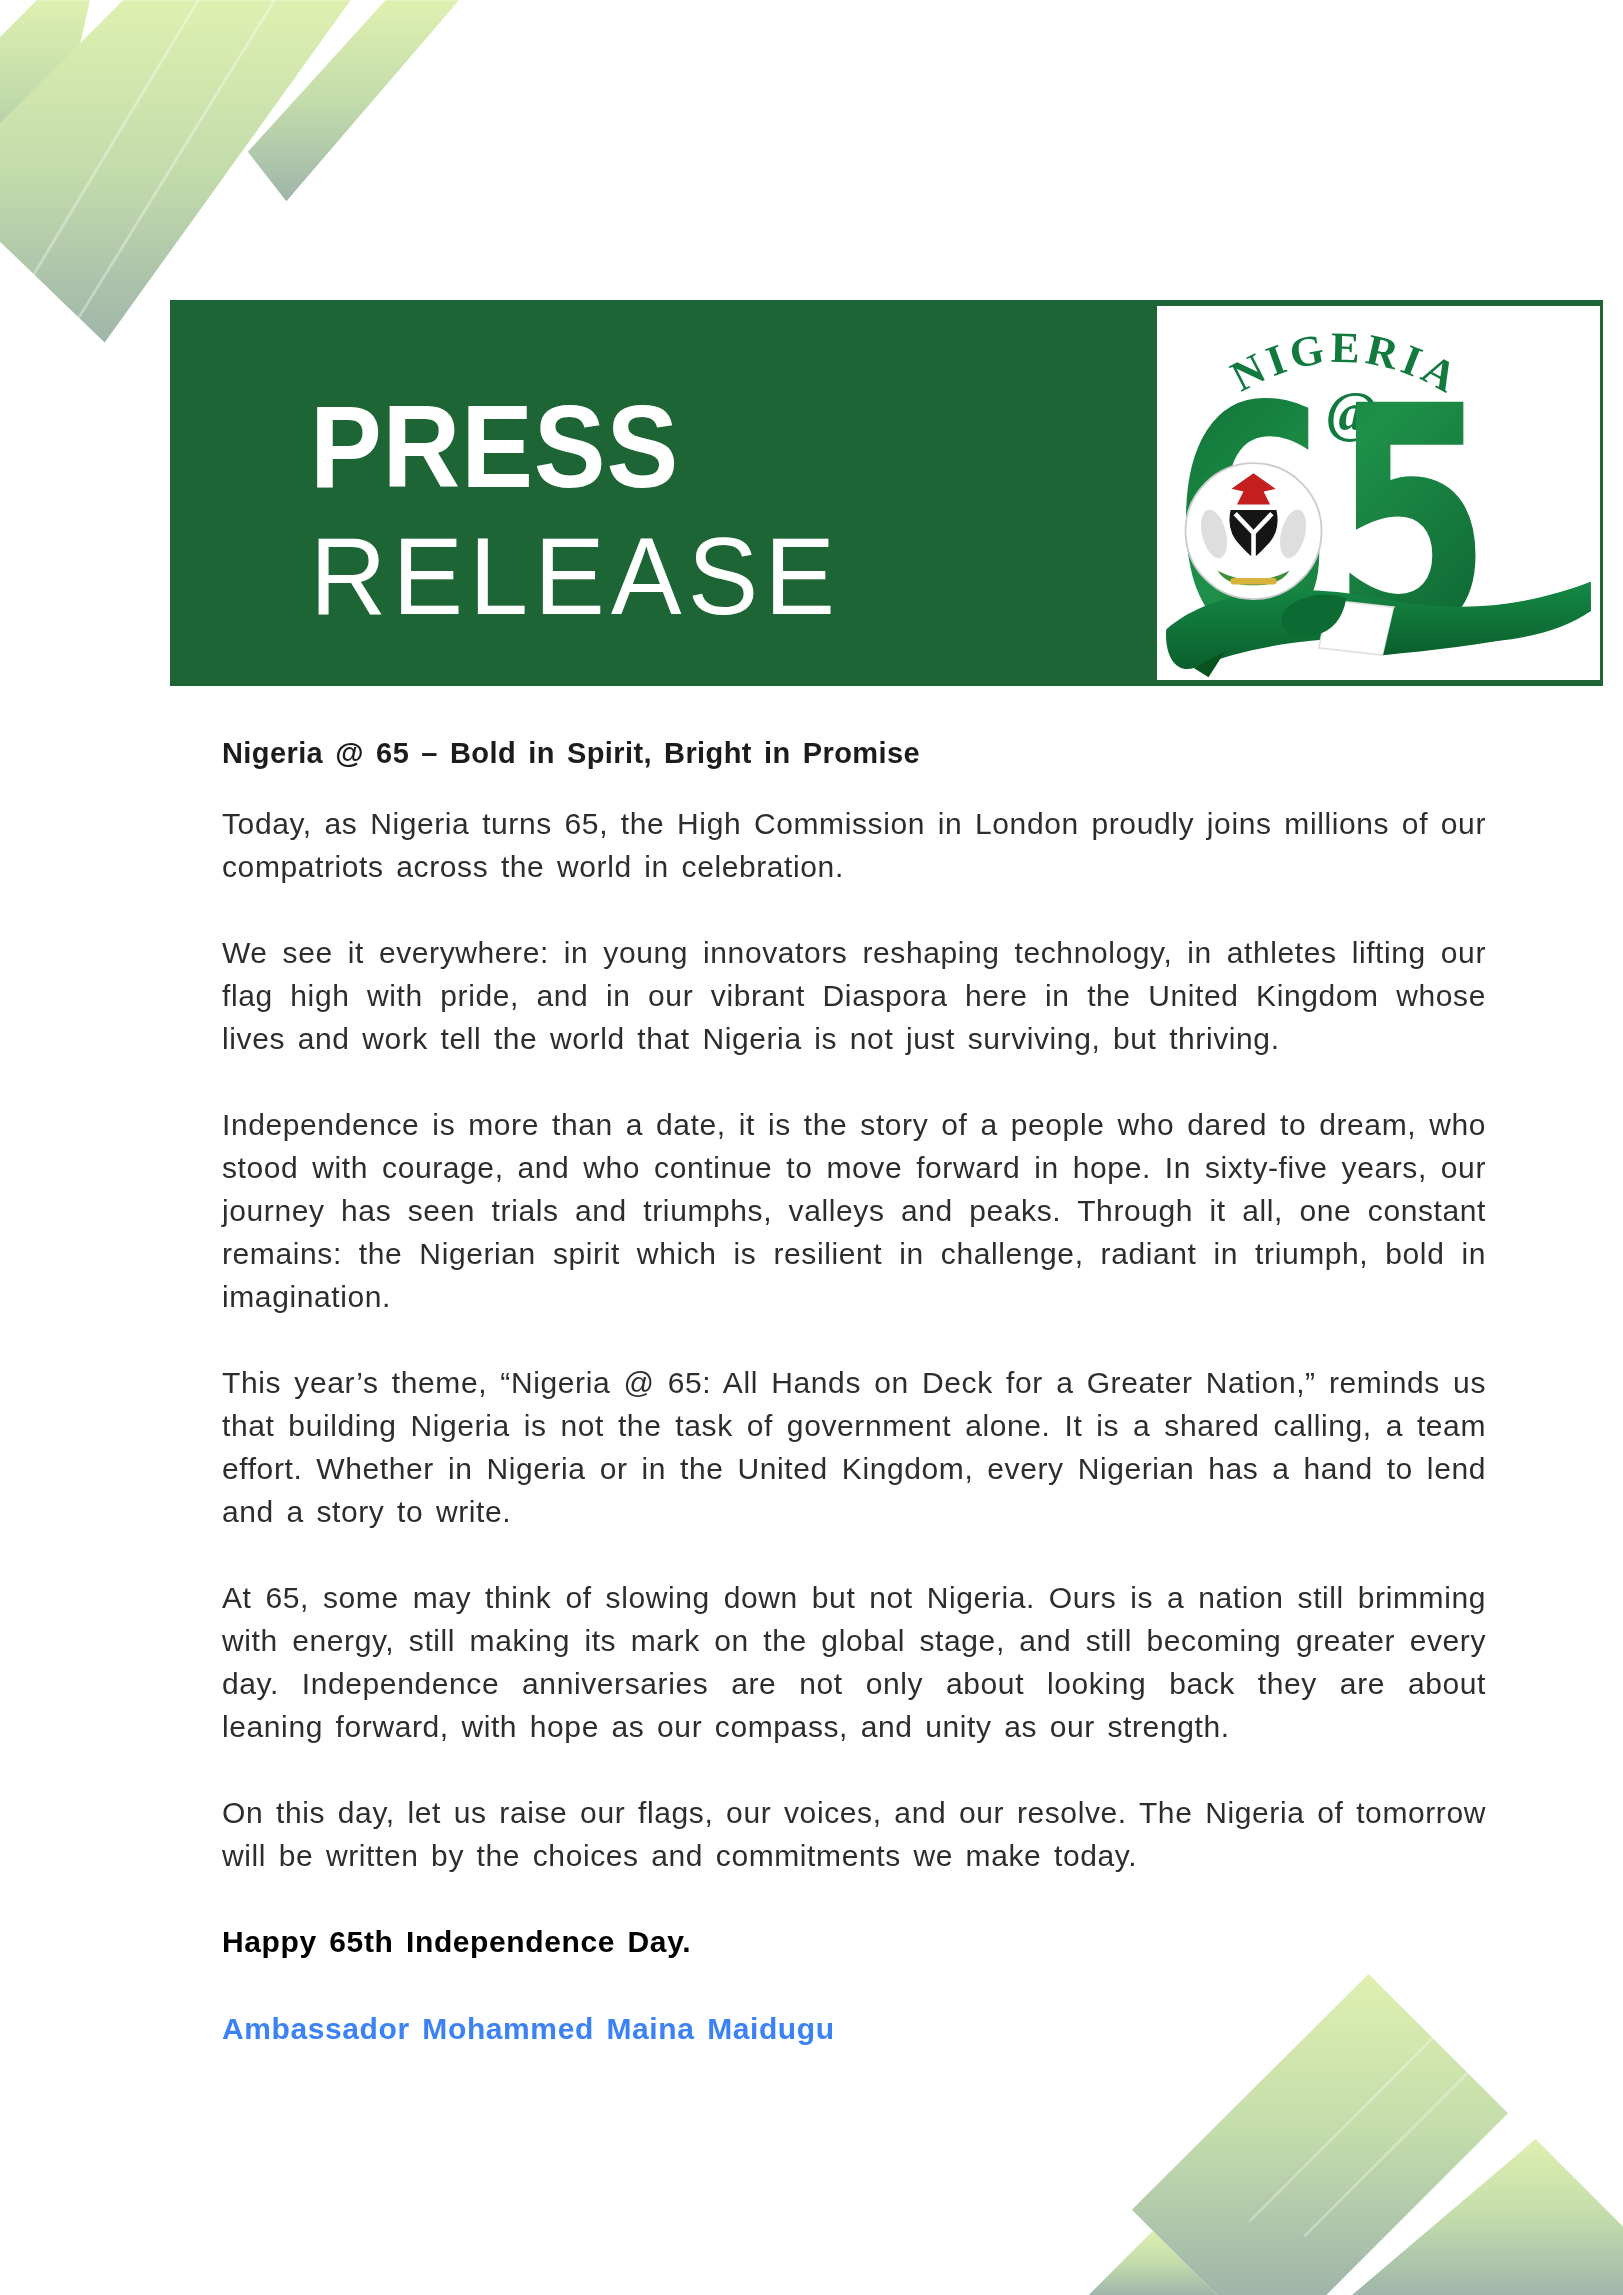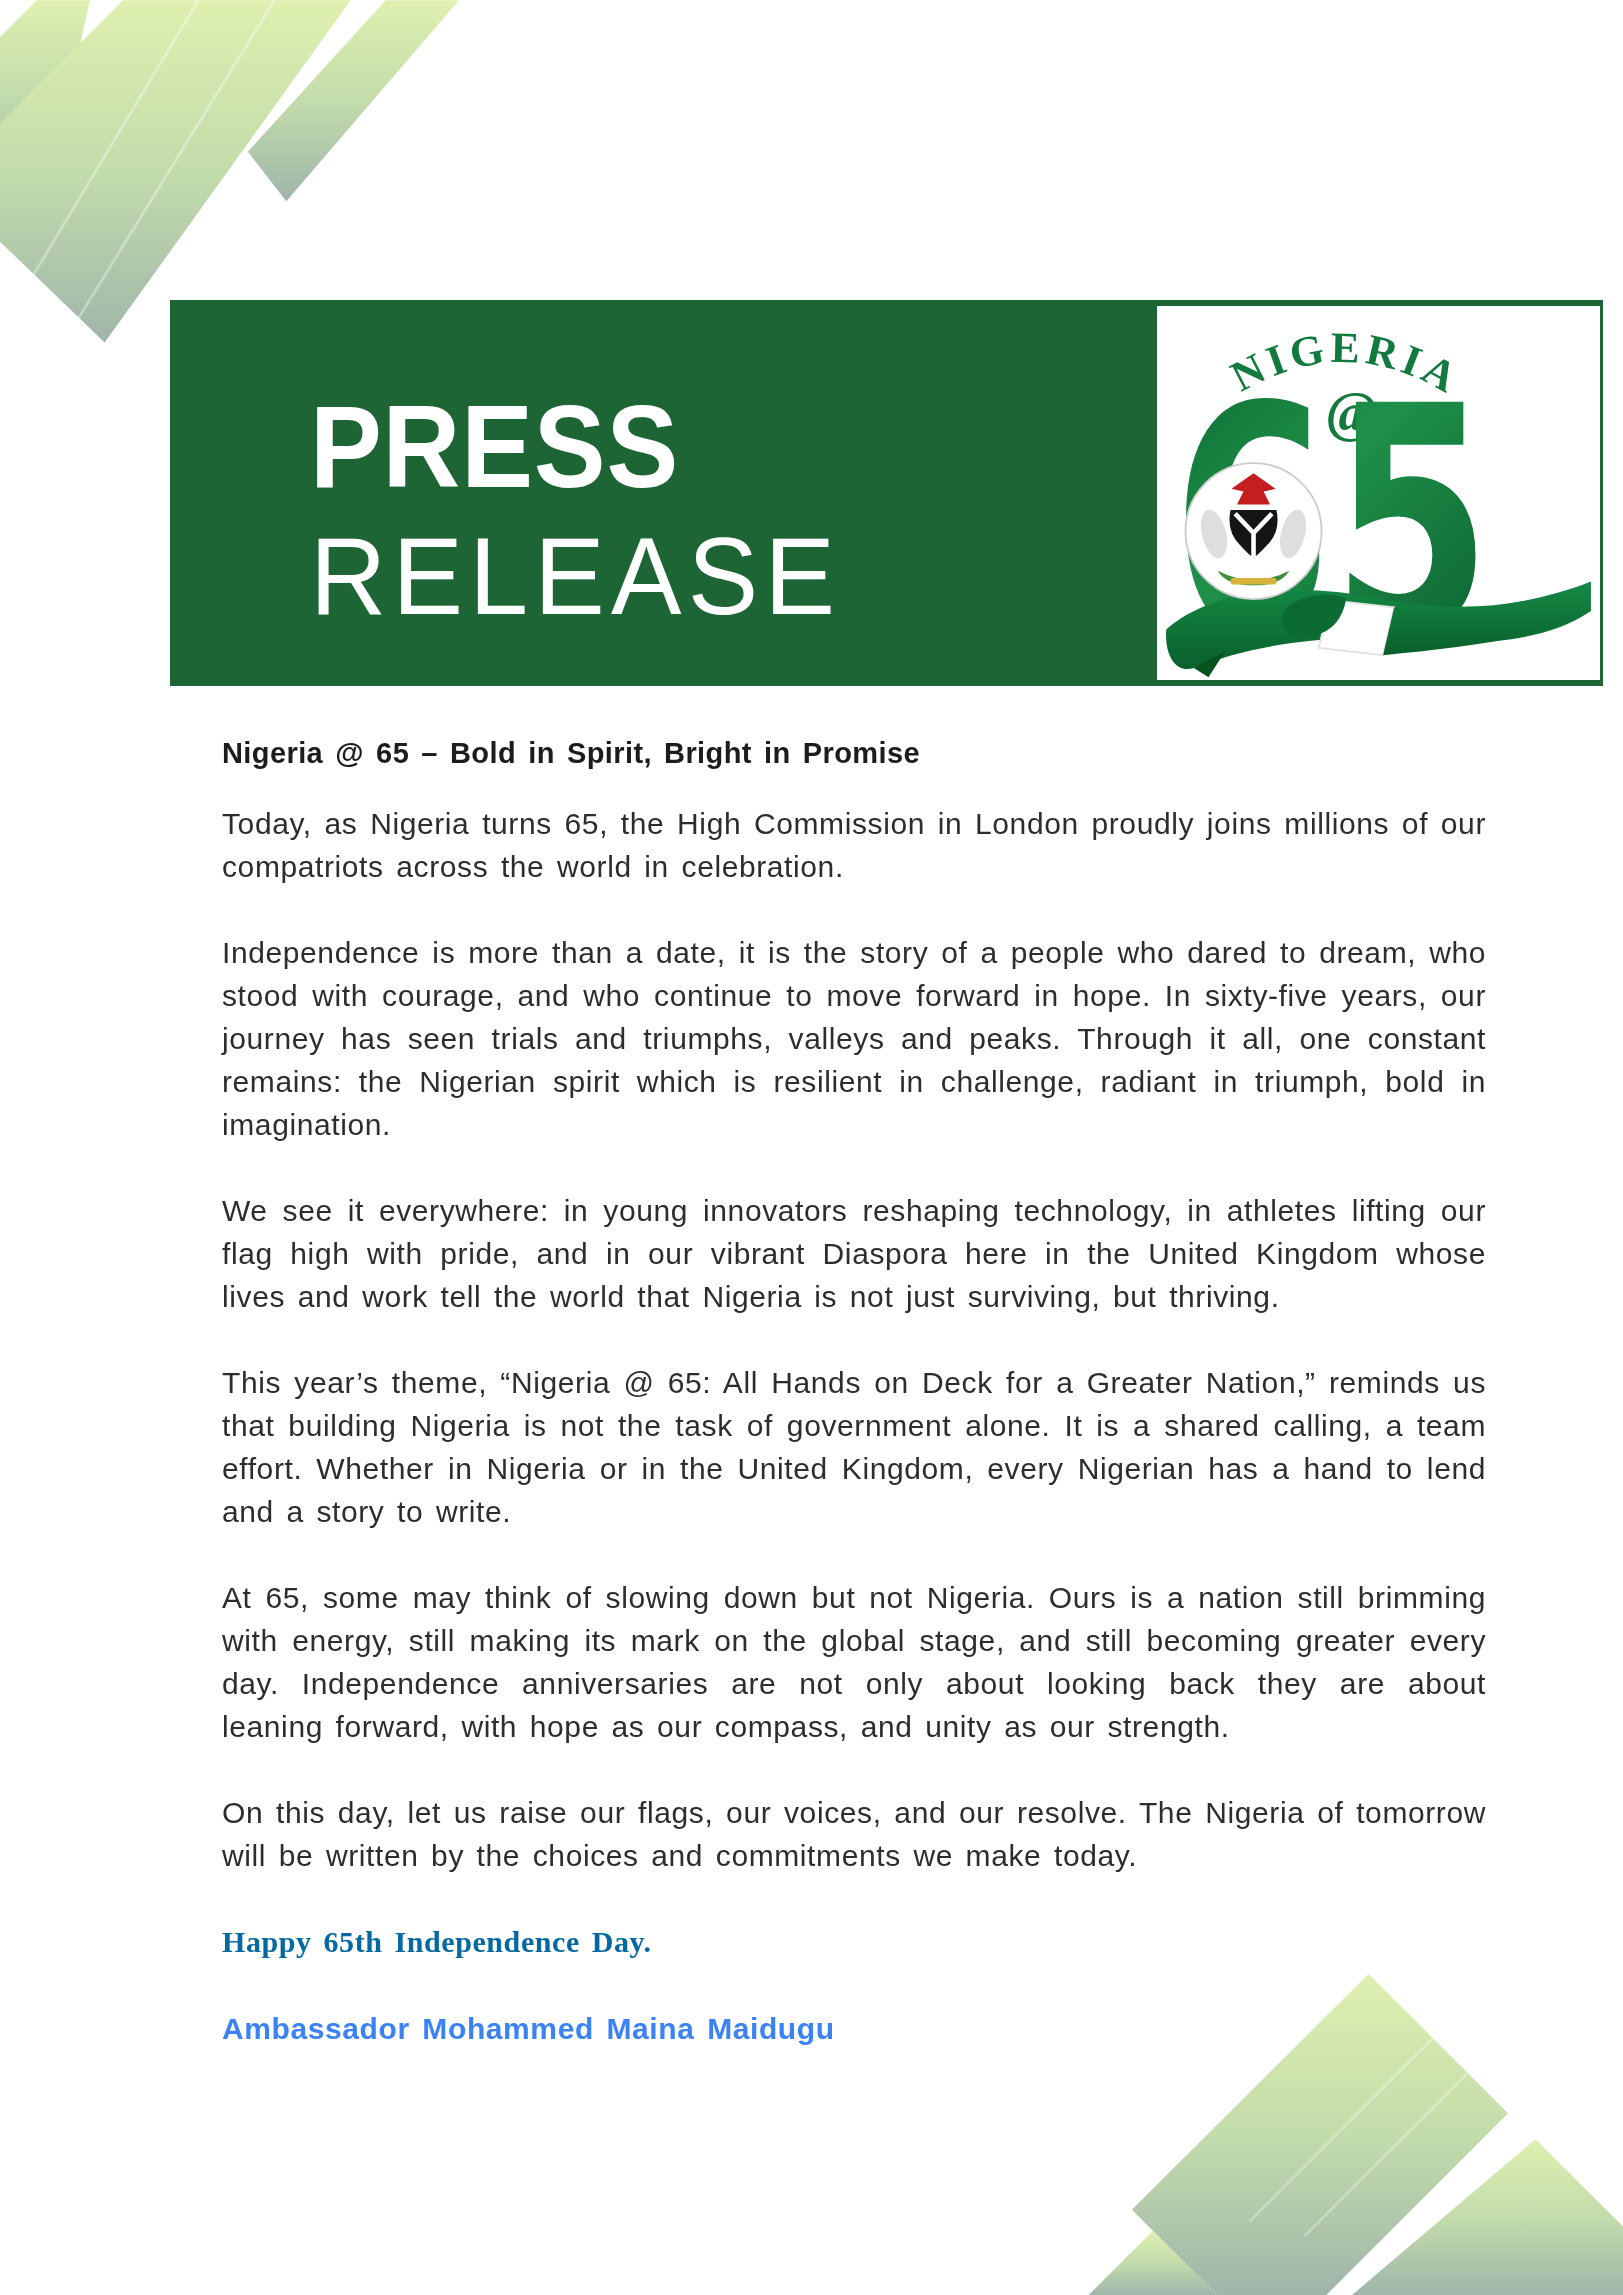--- a/index.html
+++ b/index.html
@@ -40,23 +40,22 @@
     color:#2d2d2d; font-size:30px; line-height:43px;
     letter-spacing:0.6px; word-spacing:3.7px; text-align:justify;
   }
   .article .title {
     font-size:29px; font-weight:bold; color:#1c1c1c;
     margin:0 0 28.5px 0; line-height:40px; text-align:left;
     letter-spacing:0.4px;
   }
   .article p { margin:0 0 43px 0; }
   .closing {
-    font-weight:bold; color:#0369a1; text-align:left;
+    font-weight:bold; color:#000000; text-align:left;
     margin:0 0 43px 0 !important;
-    font-family:Liberation Serif, serif;
   }
   .signature { line-height:46px; font-weight:bold; color:#3b82f6; text-align:left; }
 </style>
 </head>
 <body>
 
 <div class="page">
 
   <svg class="corner-svg corner-tl" width="514" height="386" viewBox="0 0 560 420">
     <defs>
@@ -129,22 +128,22 @@
           <path d="M66 288 q39 20 78 0 q-9 16 -39 16 t-39 -16 Z" fill="#3f8f3a"></path>
           <rect x="80" y="296" width="50" height="7" rx="3" fill="#d8b33c"></rect>
         </g>
       </svg>
     </div>
   </div>
 
   <div class="article">
     <h1 class="title">Nigeria @ 65 – Bold in Spirit, Bright in Promise</h1>
     <p>Today, as Nigeria turns 65, the High Commission in London proudly joins millions of our compatriots across the world in celebration.</p>
+    <p>We see it everywhere: in young innovators reshaping technology, in athletes lifting our flag high with pride, and in our vibrant Diaspora here in the United Kingdom whose lives and work tell the world that Nigeria is not just surviving, but thriving.</p>
     <p>Independence is more than a date, it is the story of a people who dared to dream, who stood with courage, and who continue to move forward in hope. In sixty-five years, our journey has seen trials and triumphs, valleys and peaks. Through it all, one constant remains: the Nigerian spirit which is resilient in challenge, radiant in triumph, bold in imagination.</p>
-    <p>We see it everywhere: in young innovators reshaping technology, in athletes lifting our flag high with pride, and in our vibrant Diaspora here in the United Kingdom whose lives and work tell the world that Nigeria is not just surviving, but thriving.</p>
     <p>This year’s theme, “Nigeria @ 65: All Hands on Deck for a Greater Nation,” reminds us that building Nigeria is not the task of government alone. It is a shared calling, a team effort. Whether in Nigeria or in the United Kingdom, every Nigerian has a hand to lend and a story to write.</p>
     <p>At 65, some may think of slowing down but not Nigeria. Ours is a nation still brimming with energy, still making its mark on the global stage, and still becoming greater every day. Independence anniversaries are not only about looking back they are about leaning forward, with hope as our compass, and unity as our strength.</p>
     <p>On this day, let us raise our flags, our voices, and our resolve. The Nigeria of tomorrow will be written by the choices and commitments we make today.</p>
     <p class="closing">Happy 65th Independence Day.</p>
     <div class="signature">
       <div>Ambassador Mohammed Maina Maidugu</div>
     </div>
   </div>
 
 </div>

